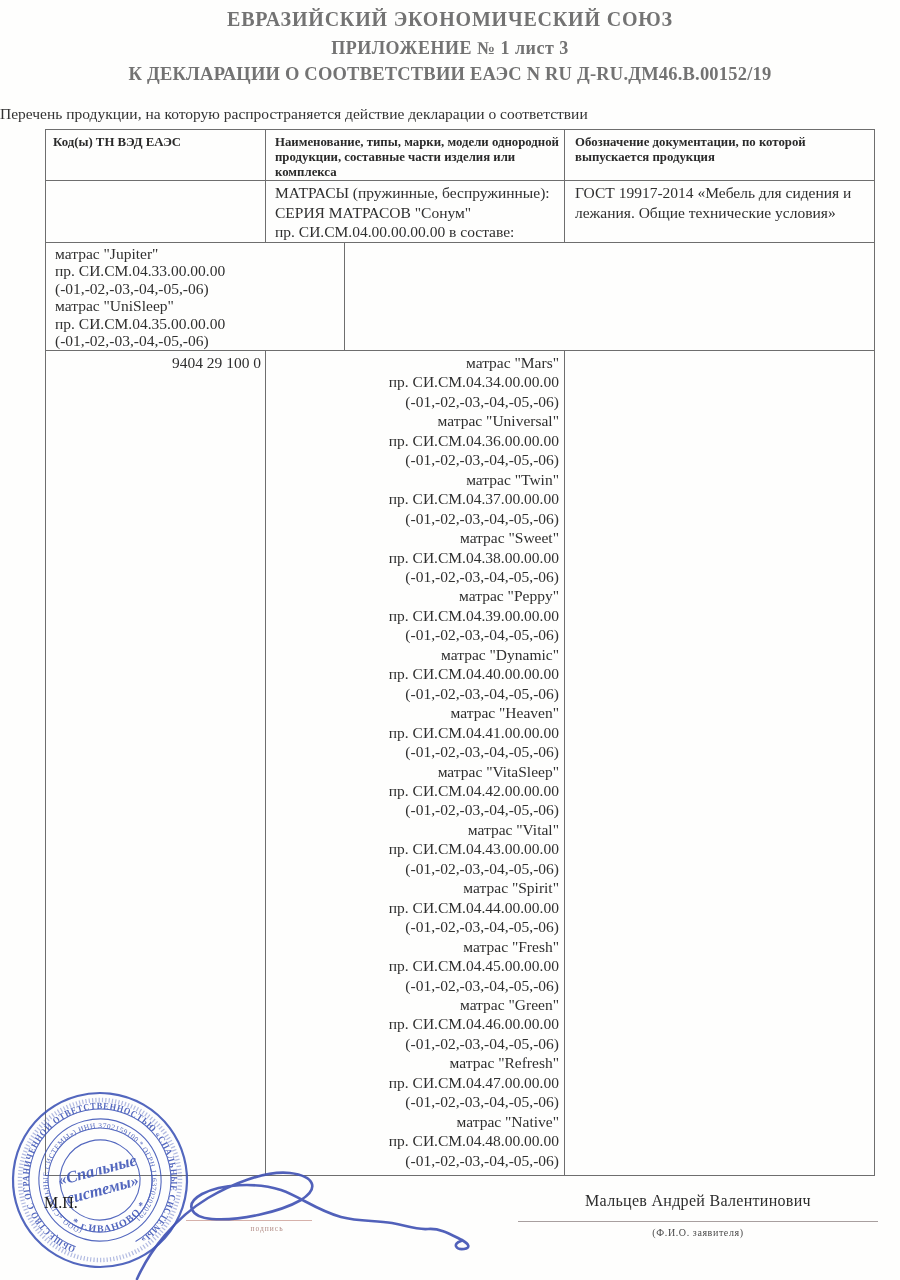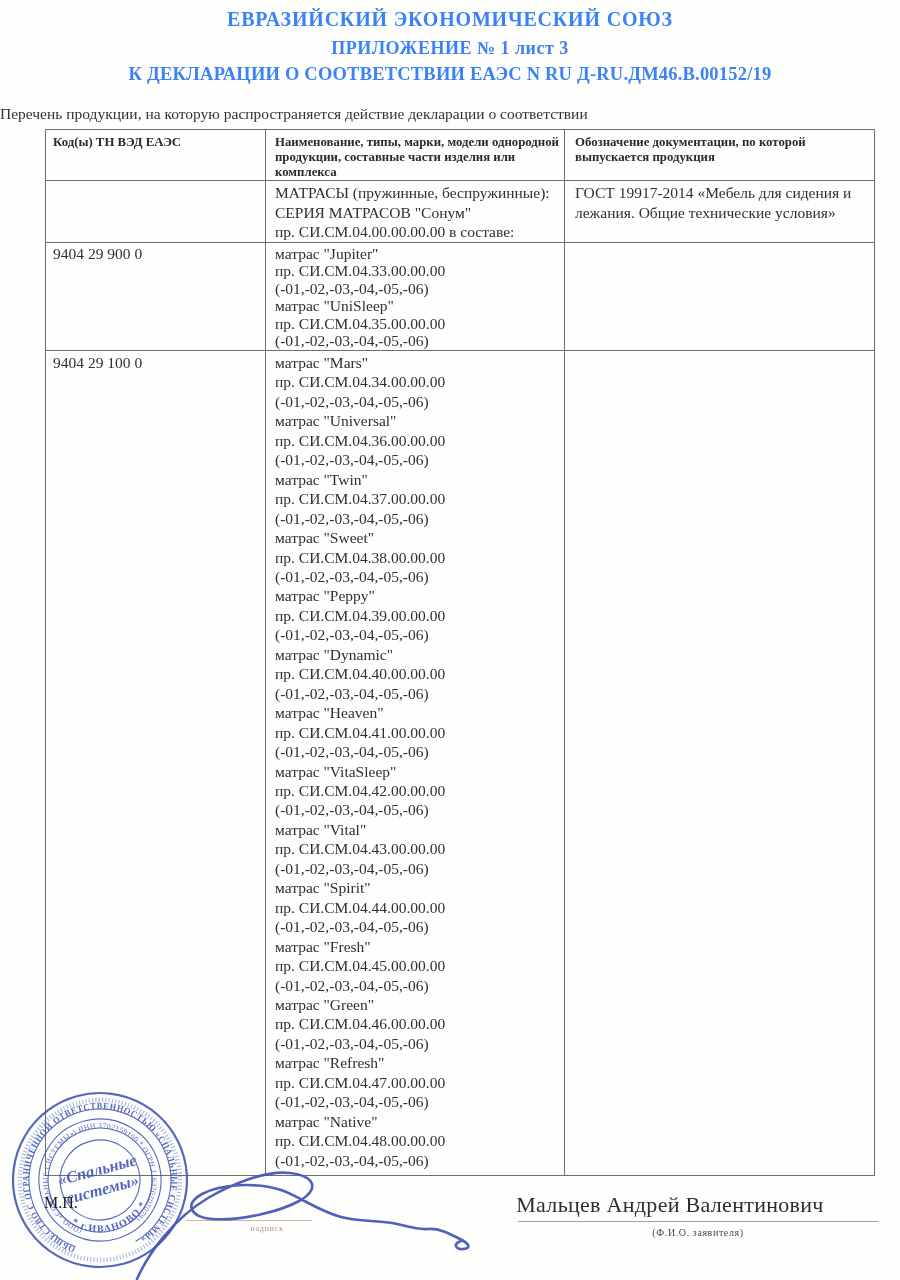--- a/index.html
+++ b/index.html
@@ -2,50 +2,50 @@
 <html><head>
 <meta charset="utf-8">
 <style>
   html,body { margin:0; padding:0; background:#e8e8e8; }
   .page {
     position:relative; width:900px; height:1280px; margin:0 auto;
     background:#fefefd; overflow:hidden;
     font-family:"Liberation Serif","DejaVu Serif",serif; color:#2f2f2f;
   }
   
-  .title-block div { position:absolute; left:0; width:100%; text-align:center; font-weight:bold; color:#3b82f6;font-family:Liberation Serif, serif; }
+  .title-block div { position:absolute; left:0; width:100%; text-align:center; font-weight:bold; color:#737373;font-family:Liberation Serif, serif; }
   .t1 { top:8px;  font-size:20px; letter-spacing:0.8px; }
   .t2 { top:38px; font-size:18px; letter-spacing:0.5px; }
   .t3 { top:64px; font-size:18.5px; letter-spacing:0.2px; }
   .subtitle { position:absolute; top:105px; left:0; width:100%; text-align:left;
               font-size:15.5px; color:#333; }
   
   .tbl { position:absolute; left:45px; top:129px; width:828px; border:1px solid #6e6e6e; }
   .row { display:flex; border-bottom:1px solid #6e6e6e; box-sizing:border-box; }
   .row:last-child { border-bottom:none; }
   .cell { box-sizing:border-box; border-right:1px solid #6e6e6e; overflow:hidden;
           white-space:pre-line; }
   .cell:last-child { border-right:none; }
   .c1 { width:220px; font-size:15.5px; padding:2px 4px 0 7px; }
   .c2 { width:299px; font-size:15.5px; padding:2px 5px 0 9px; }
   .c3 { width:309px; font-size:15.5px; padding:2px 5px 0 10px; }
   .row-head { height:51px; }
   .row-head .cell { font-size:12.8px; font-weight:bold; text-align:left;
                     line-height:15.2px; padding-top:5px; color:#2a2a2a; }
   .row-0 { height:62px; }  .row-0 .cell { line-height:19.5px; }
   .row-1 { height:108px; } .row-1 .cell { line-height:17.4px; }
-  .row-2 { height:824px; } .row-2 .cell { line-height:19.45px; }
+  .row-2 { height:824px;text-align:right; } .row-2 .cell { line-height:19.45px; }
   
   .mp { position:absolute; left:44px; top:1194px; font-size:16px; color:#1d1d1d; z-index:7; }
   .sig-line-left { position:absolute; left:186px; top:1220px; width:126px; height:1px;
                    background:#cfa39b; opacity:.85; z-index:2; }
   .sig-caption-left { position:absolute; left:204px; top:1224px; width:126px; text-align:center;
                       font-size:7.5px; letter-spacing:1px; color:#b08a84; z-index:2; }
-  .applicant-name { position:absolute; left:490px; top:1192px; width:360px; text-align:center;
-                    font-size:22px; letter-spacing:.3px; color:#2d2d2d; }
+  .applicant-name { position:absolute; left:518px; top:1192px; width:360px; text-align:center;
+                    font-size:16px; letter-spacing:.3px; color:#2d2d2d; }
   .applicant-line { position:absolute; left:518px; top:1221px; width:360px; height:1px;
                     background:#a89f9f; }
   .applicant-caption { position:absolute; left:518px; top:1227px; width:360px; text-align:center;
                        font-size:10px; letter-spacing:.6px; color:#4a4a4a; }
   .stamp { position:absolute; left:8px; top:1088px; z-index:5; opacity:.88; }
   .signature { position:absolute; left:90px; top:1130px; z-index:6; }
 </style>
 </head>
 <body>
 
@@ -69,21 +69,20 @@
     </div>
     <div class="row row-0">
       <div class="cell c1"></div>
       <div class="cell c2">МАТРАСЫ (пружинные, беспружинные):
 СЕРИЯ МАТРАСОВ "Сонум"
 пр. СИ.СМ.04.00.00.00.00 в составе:</div>
       <div class="cell c3">ГОСТ 19917-2014 «Мебель для сидения и
 лежания. Общие технические условия»</div>
     </div>
     <div class="row row-1">
-      <div class="cell c1">9404 29 900 0</div>
       <div class="cell c2">матрас "Jupiter"
 пр. СИ.СМ.04.33.00.00.00
 (-01,-02,-03,-04,-05,-06)
 матрас "UniSleep"
 пр. СИ.СМ.04.35.00.00.00
 (-01,-02,-03,-04,-05,-06)</div>
       <div class="cell c3"></div>
     </div>
     <div class="row row-2">
       <div class="cell c1">9404 29 100 0</div>

